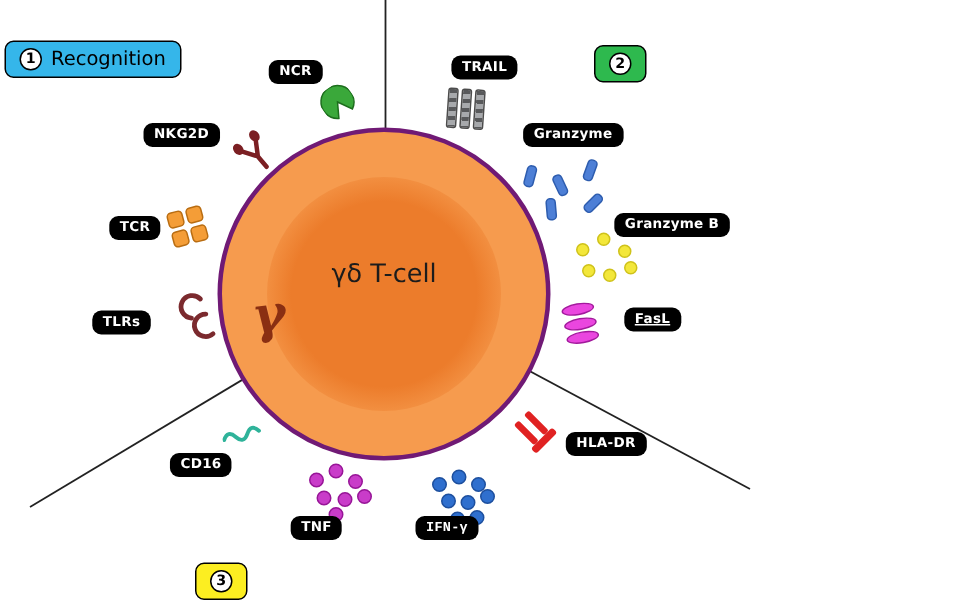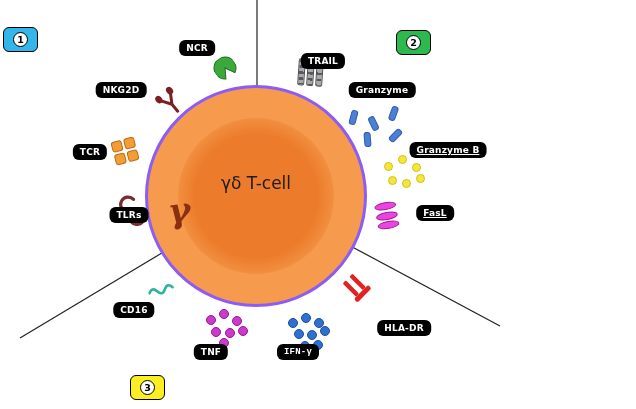--- a/index.html
+++ b/index.html
@@ -5,43 +5,43 @@
   * { margin:0; padding:0; box-sizing:border-box; }
   body { background:#fff; font-family:"DejaVu Sans","Liberation Sans",sans-serif; }
   .canvas { position:relative; width:636px; height:409px; background:#ffffff; overflow:hidden; }
 
   
   .lines { position:absolute; left:0; top:0; z-index:1; }
   .lines line { stroke:#222; stroke-width:1.2; }
 
   
   .cell { position:absolute; left:145px; top:85px; width:222px; height:222px;
-          border-radius:50%; background:#f69b4e; border:3px solid #8b5cf6; z-index:2; }
+          border-radius:50%; background:#f69b4e; border:3px solid #701a75; z-index:2; }
   .cell-inner { position:absolute; left:50%; top:50%; width:156px; height:156px;
           transform:translate(-50%,-50%); border-radius:50%;
           background:radial-gradient(circle,#ec7c2b 0%,#ec7c2b 56%,rgba(236,124,43,0) 80%); }
   .cell-label { position:absolute; left:50%; top:44%; transform:translate(-50%,-50%);
           font-size:17px; color:#1c1c1c; white-space:nowrap; }
   .gamma-glyph { position:absolute; left:20px; top:102px; font-family:"DejaVu Serif","Liberation Serif",serif;
           font-style:italic; font-weight:bold; font-size:34px; color:#8a2f12; transform:rotate(-8deg); }
 
   
   .badge { position:absolute; transform:translate(-50%,-50%); background:#000; color:#fff;
           font-size:9px; font-weight:bold; letter-spacing:.2px; padding:3px 7px;
           border-radius:6px; white-space:nowrap; z-index:4; }
   .b-ncr      { left:197px; top:48px; }
-  .b-trail    { left:323px; top:45px;margin-top:16px; }
+  .b-trail    { left:323px; top:45px; }
   .b-nkg2d    { left:121px; top:90px; }
   .b-perforin { left:382px; top:90px; }
   .b-tcr      { left:90px;  top:152px; }
-  .b-granzyme { left:448px; top:150px;text-decoration:underline; }
-  .b-tlrs     { left:81px;  top:215px;margin-left:48px; }
+  .b-granzyme { left:448px; top:150px; }
+  .b-tlrs     { left:81px;  top:215px; }
   .b-fasl     { left:435px; top:213px;text-decoration:underline; }
   .b-cd16     { left:134px; top:310px; }
-  .b-hladr    { left:404px; top:328px; }
+  .b-hladr    { left:404px; top:296px; }
   .b-tnf      { left:211px; top:352px; }
   .b-ifng     { left:298px; top:352px;font-family:Liberation Mono, monospace; }
 
   
   .legend { position:absolute; display:inline-flex; align-items:center; gap:6px;
           padding:4px 9px; border:1.5px solid #000; border-radius:6px;
           font-size:13px; color:#000; z-index:5; white-space:nowrap; }
   .legend .num { width:15px; height:15px; background:#fff; border:1px solid #000;
           border-radius:50%; font-size:9.5px; font-weight:bold; display:flex;
           align-items:center; justify-content:center; flex:0 0 auto; }
@@ -192,20 +192,21 @@
   <div class="badge b-granzyme">Granzyme B</div>
   <div class="badge b-tlrs">TLRs</div>
   <div class="badge b-fasl">FasL</div>
   <div class="badge b-cd16">CD16</div>
   <div class="badge b-hladr">HLA-DR</div>
   <div class="badge b-tnf">TNF</div>
   <div class="badge b-ifng">IFN-γ</div>
 
   <div class="legend legend-recognition">
     <span class="num">1</span>
+    <span>Recognition</span>
   </div>
   <div class="legend legend-direct">
     <span class="num">2</span>
   </div>
   <div class="legend legend-indirect">
     <span class="num">3</span>
   </div>
 
 </div>
 

